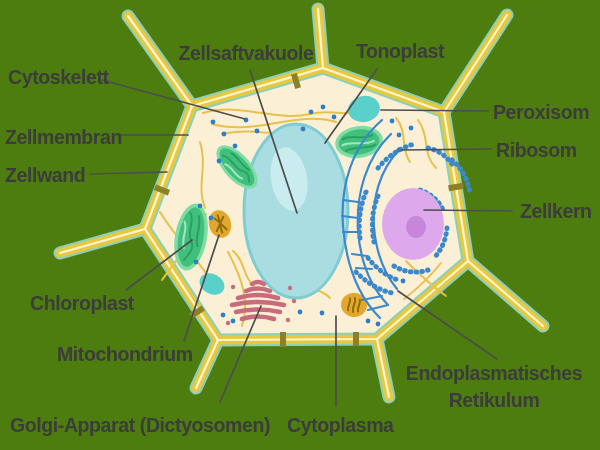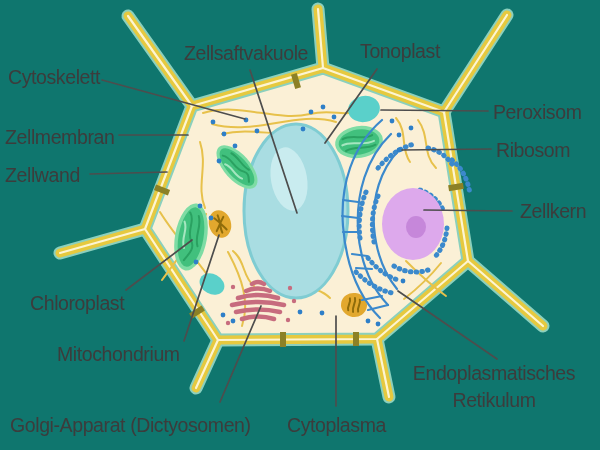--- a/index.html
+++ b/index.html
@@ -1,16 +1,16 @@
 <!DOCTYPE html>
 <html style="--c-wall_yellow: #e6c93f; --c-wall_teal: #8bd0bd; --c-wall_center: #fdf5d2; --c-cytoplasm: #fbf0d6; --c-plasmodesma: #8c8126; --c-cytoskeleton: #e7c14b; --c-ribosome: #2e7fc8; --c-vacuole: #a9dde2; --c-vacuole_border: #7fccd2; --c-vacuole_highlight: #c9ecef; --c-peroxisome: #5ad0ca; --c-chloroplast: #41c07d; --c-chloroplast_light: #7edca4; --c-chloroplast_dark: #2aa161; --c-chloroplast_pale: #a5e6c0; --c-mitochondrion: #e2a82e; --c-mitochondrion_dark: #8f6c0b; --c-golgi: #c76c7e; --c-nucleus: #dda9ec; --c-nucleolus: #c687da; --c-er_blue: #3b89cc; --c-label_text: #3c3c3c; --c-pointer_line: #4d4d4d;"><head>
 <meta charset="utf-8">
 <style>
   html,body{margin:0;padding:0;background:#ffffff;}
-  .stage{position:relative;width:600px;height:450px;background:#0f766e;overflow:hidden;}
+  .stage{position:relative;width:600px;height:450px;background:#4d7c0f;overflow:hidden;font-weight:bold;}
   svg{display:block;}
   .lbl{font-family:"Liberation Sans",sans-serif;font-size:19.5px;letter-spacing:-0.4px;
        fill:var(--c-label_text,#3c3c3c);}
   .ptr{stroke:var(--c-pointer_line,#4d4d4d);stroke-width:1.7;fill:none;stroke-linecap:round;}
   .wallT,.wallY,.wallC{fill:none;stroke-linecap:round;stroke-linejoin:round;}
   .wallT{stroke:var(--c-wall_teal,#8bd0bd);stroke-width:13;}
   .wallY{stroke:var(--c-wall_yellow,#e6c93f);stroke-width:9;}
   .wallC{stroke:var(--c-wall_center,#fdf5d2);stroke-width:2.2;}
   .cytoFill{fill:var(--c-cytoplasm,#fbf0d6);stroke:none;}
   .pd{stroke:var(--c-plasmodesma,#8c8126);stroke-width:6;stroke-linecap:butt;}

